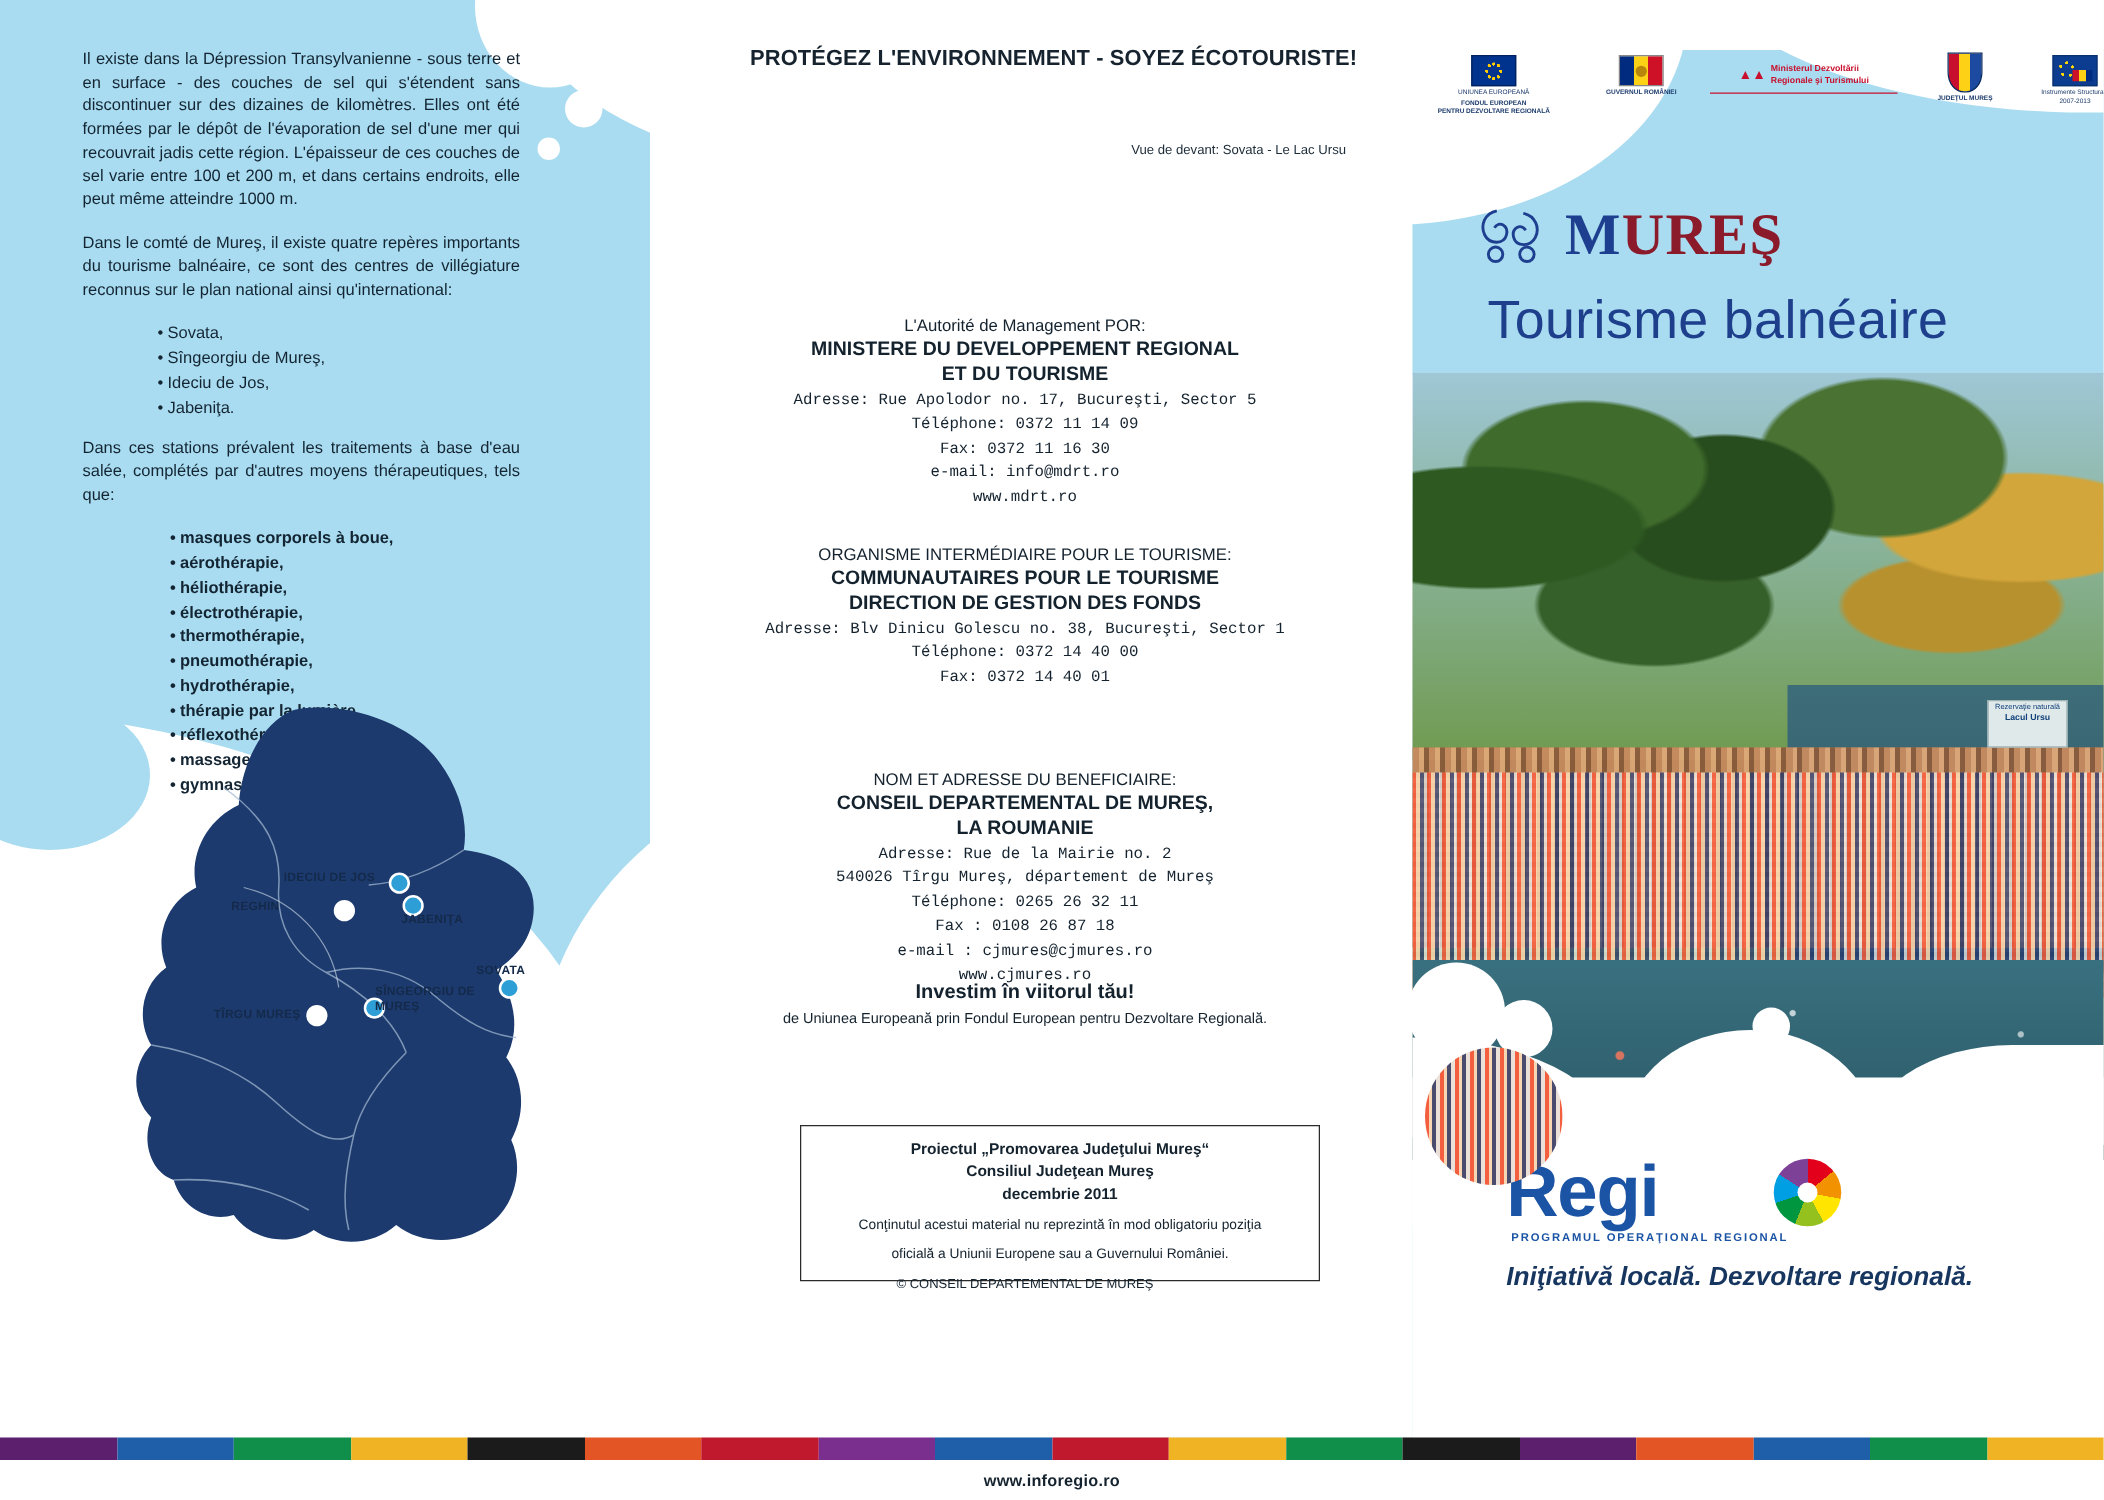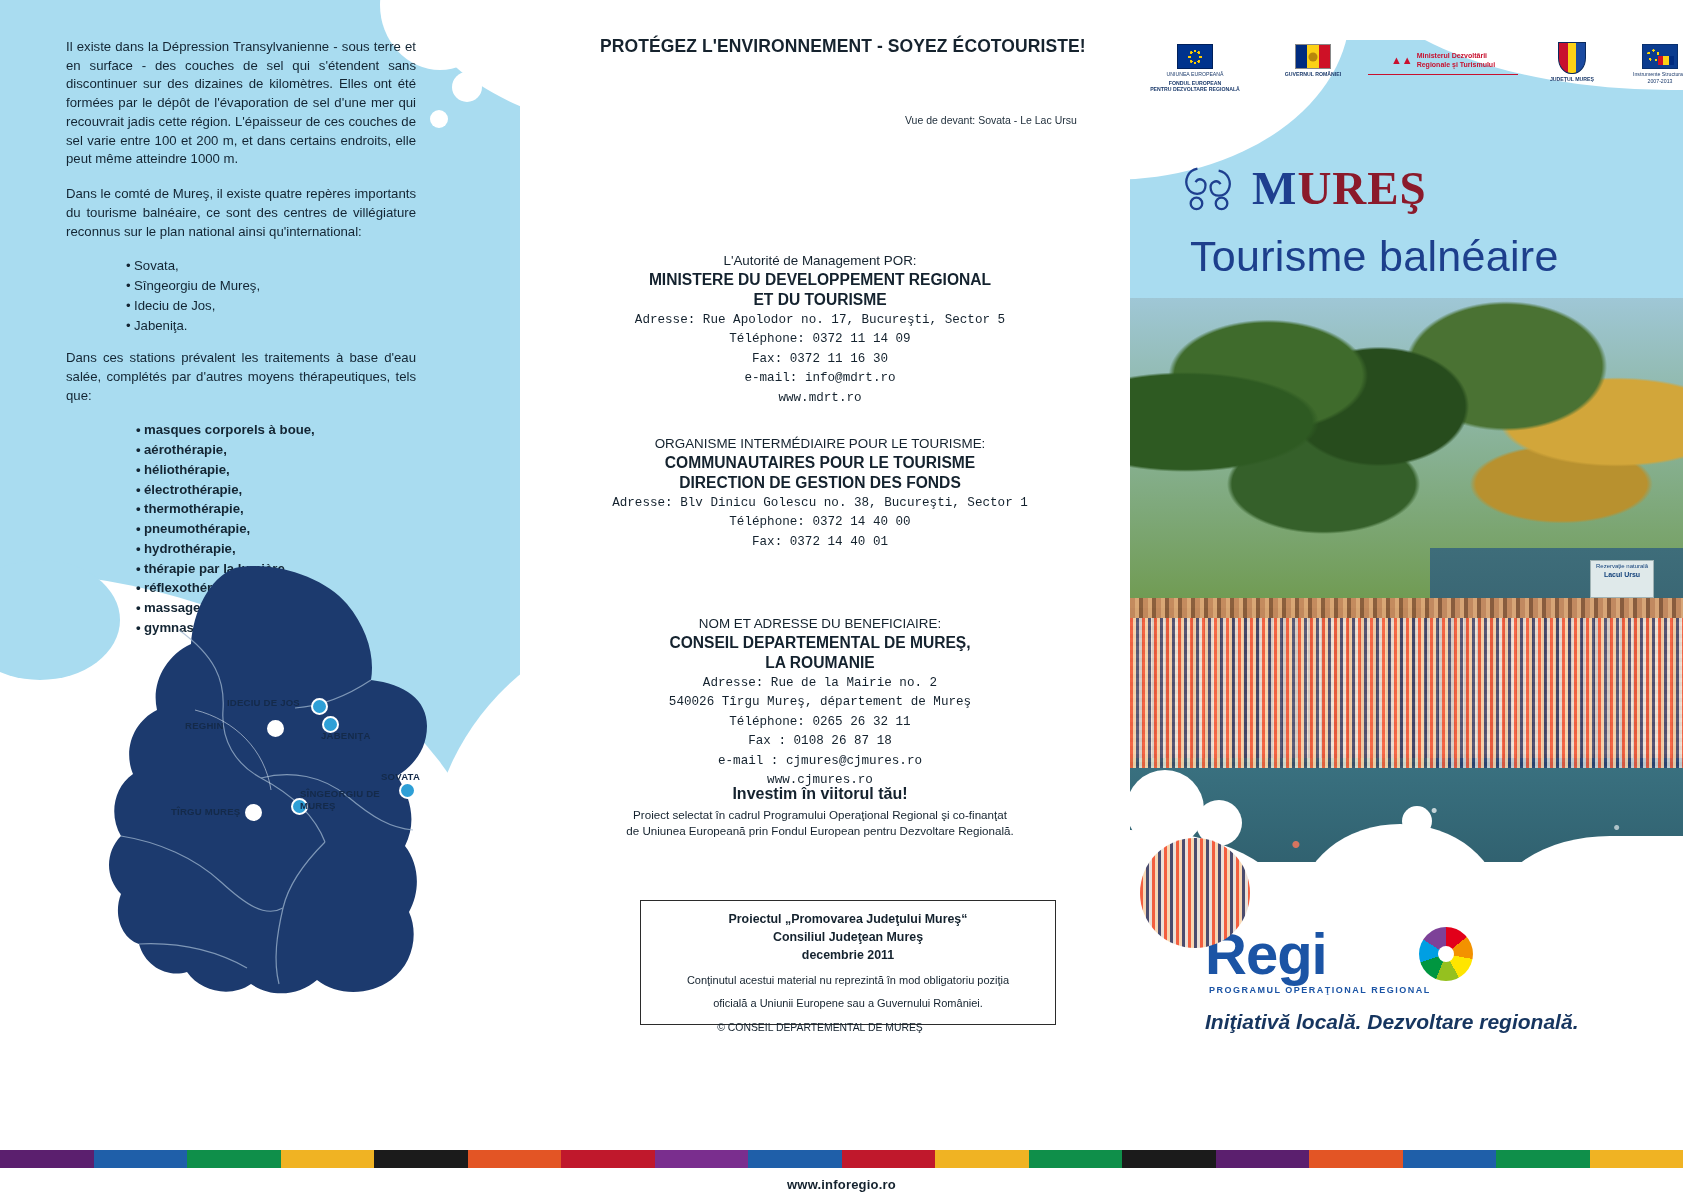--- a/index.html
+++ b/index.html
@@ -412,21 +412,20 @@
     <div class="line">Adresse: Rue de la Mairie no. 2</div>
     <div class="line">540026 Tîrgu Mureş, département de Mureş</div>
     <div class="line">Téléphone: 0265 26 32 11</div>
     <div class="line">Fax : 0108 26 87 18</div>
     <div class="line">e-mail : cjmures@cjmures.ro</div>
     <div class="line">www.cjmures.ro</div>
   </div>
 
   <div class="invest">
     <div class="t">Investim în viitorul tău!</div>
-    <div class="s">Proiect selectat în cadrul Programului Operaţional Regional şi co-finanţat</div>
     <div class="s">de Uniunea Europeană prin Fondul European pentru Dezvoltare Regională.</div>
   </div>
 
   <div class="proj-box">
     <div class="b">Proiectul „Promovarea Judeţului Mureş“</div>
     <div class="b">Consiliul Judeţean Mureş</div>
     <div class="b">decembrie 2011</div>
     <div class="n">Conţinutul acestui material nu reprezintă în mod obligatoriu poziţia</div>
     <div class="n">oficială a Uniunii Europene sau a Guvernului României.</div>
   </div>

